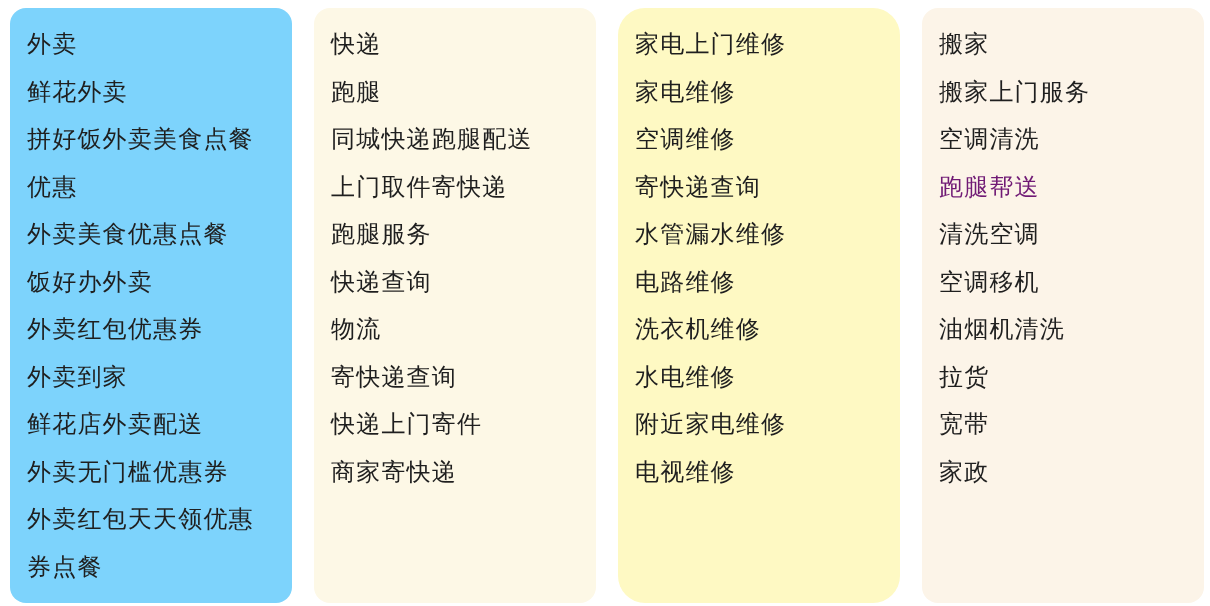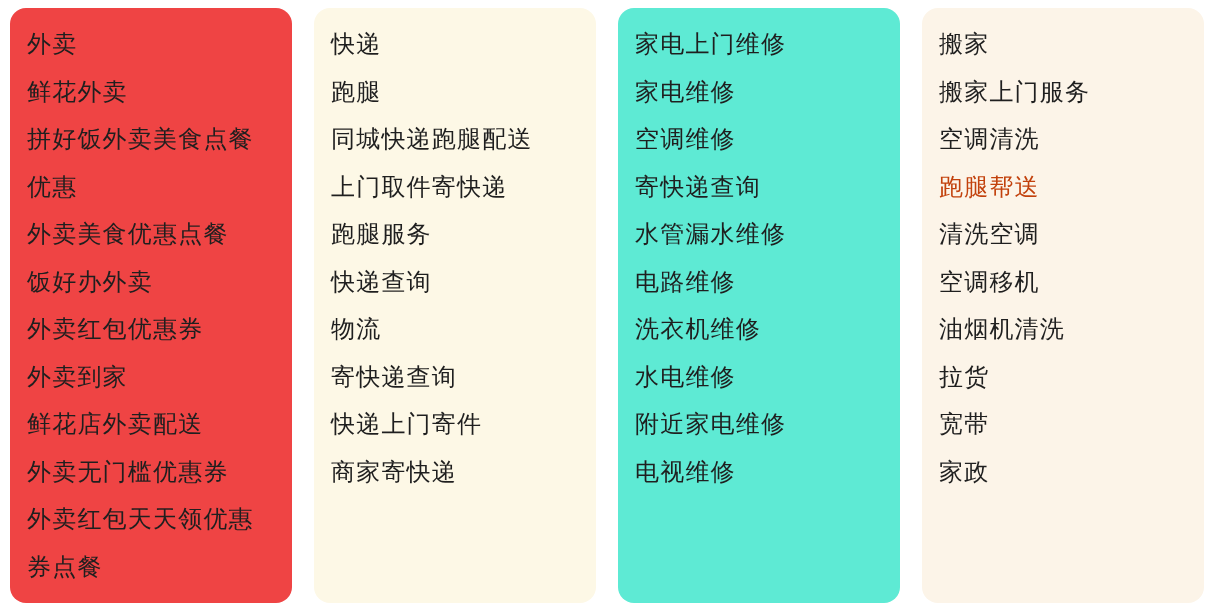--- a/index.html
+++ b/index.html
@@ -31,21 +31,21 @@
     color: #1f1f1f;
     cursor: pointer;
     word-break: break-all;
     overflow-wrap: anywhere;
   }
 </style>
 </head>
 <body>
 
 <div class="cards-row">
-    <div class="keyword-card" style="background: #ef4444;">
+    <div class="keyword-card" style="background: #7dd3fc;">
       <div class="keyword-item" style="color: rgb(31, 31, 31);">外卖</div>
       <div class="keyword-item" style="color: rgb(31, 31, 31);">鲜花外卖</div>
       <div class="keyword-item" style="color: rgb(31, 31, 31);">拼好饭外卖美食点餐优惠</div>
       <div class="keyword-item" style="color: rgb(31, 31, 31);">外卖美食优惠点餐</div>
       <div class="keyword-item" style="color: rgb(31, 31, 31);">饭好办外卖</div>
       <div class="keyword-item" style="color: rgb(31, 31, 31);">外卖红包优惠券</div>
       <div class="keyword-item" style="color: rgb(31, 31, 31);">外卖到家</div>
       <div class="keyword-item" style="color: rgb(31, 31, 31);">鲜花店外卖配送</div>
       <div class="keyword-item" style="color: rgb(31, 31, 31);">外卖无门槛优惠券</div>
       <div class="keyword-item" style="color: rgb(31, 31, 31);">外卖红包天天领优惠券点餐</div>
@@ -55,37 +55,37 @@
       <div class="keyword-item" style="color: rgb(31, 31, 31); font-family: Liberation Serif, serif;">跑腿</div>
       <div class="keyword-item" style="color: rgb(31, 31, 31);">同城快递跑腿配送</div>
       <div class="keyword-item" style="color: rgb(31, 31, 31);">上门取件寄快递</div>
       <div class="keyword-item" style="color: rgb(31, 31, 31);">跑腿服务</div>
       <div class="keyword-item" style="color: rgb(31, 31, 31);">快递查询</div>
       <div class="keyword-item" style="color: rgb(31, 31, 31);">物流</div>
       <div class="keyword-item" style="color: rgb(31, 31, 31);">寄快递查询</div>
       <div class="keyword-item" style="color: rgb(31, 31, 31);">快递上门寄件</div>
       <div class="keyword-item" style="color: rgb(31, 31, 31);">商家寄快递</div>
     </div>
-    <div class="keyword-card" style="background: #5eead4;">
+    <div class="keyword-card" style="background: #fef9c3; border-radius: 27px;">
       <div class="keyword-item" style="color: rgb(31, 31, 31);">家电上门维修</div>
       <div class="keyword-item" style="color: rgb(31, 31, 31);">家电维修</div>
       <div class="keyword-item" style="color: rgb(31, 31, 31);">空调维修</div>
       <div class="keyword-item" style="color: rgb(31, 31, 31);">寄快递查询</div>
       <div class="keyword-item" style="color: rgb(31, 31, 31);">水管漏水维修</div>
       <div class="keyword-item" style="color: rgb(31, 31, 31);">电路维修</div>
       <div class="keyword-item" style="color: rgb(31, 31, 31);">洗衣机维修</div>
       <div class="keyword-item" style="color: rgb(31, 31, 31);">水电维修</div>
       <div class="keyword-item" style="color: rgb(31, 31, 31);">附近家电维修</div>
       <div class="keyword-item" style="color: rgb(31, 31, 31);">电视维修</div>
     </div>
     <div class="keyword-card" style="background: rgb(252, 244, 232);">
       <div class="keyword-item" style="color: rgb(31, 31, 31);">搬家</div>
       <div class="keyword-item" style="color: rgb(31, 31, 31);">搬家上门服务</div>
       <div class="keyword-item" style="color: rgb(31, 31, 31);">空调清洗</div>
-      <div class="keyword-item" style="color: #c2410c;">跑腿帮送</div>
+      <div class="keyword-item" style="color: #701a75;">跑腿帮送</div>
       <div class="keyword-item" style="color: rgb(31, 31, 31);">清洗空调</div>
       <div class="keyword-item" style="color: rgb(31, 31, 31);">空调移机</div>
       <div class="keyword-item" style="color: rgb(31, 31, 31);">油烟机清洗</div>
       <div class="keyword-item" style="color: rgb(31, 31, 31);">拉货</div>
       <div class="keyword-item" style="color: rgb(31, 31, 31);">宽带</div>
       <div class="keyword-item" style="color: rgb(31, 31, 31);">家政</div>
     </div>
   </div>
 
 </body></html>

